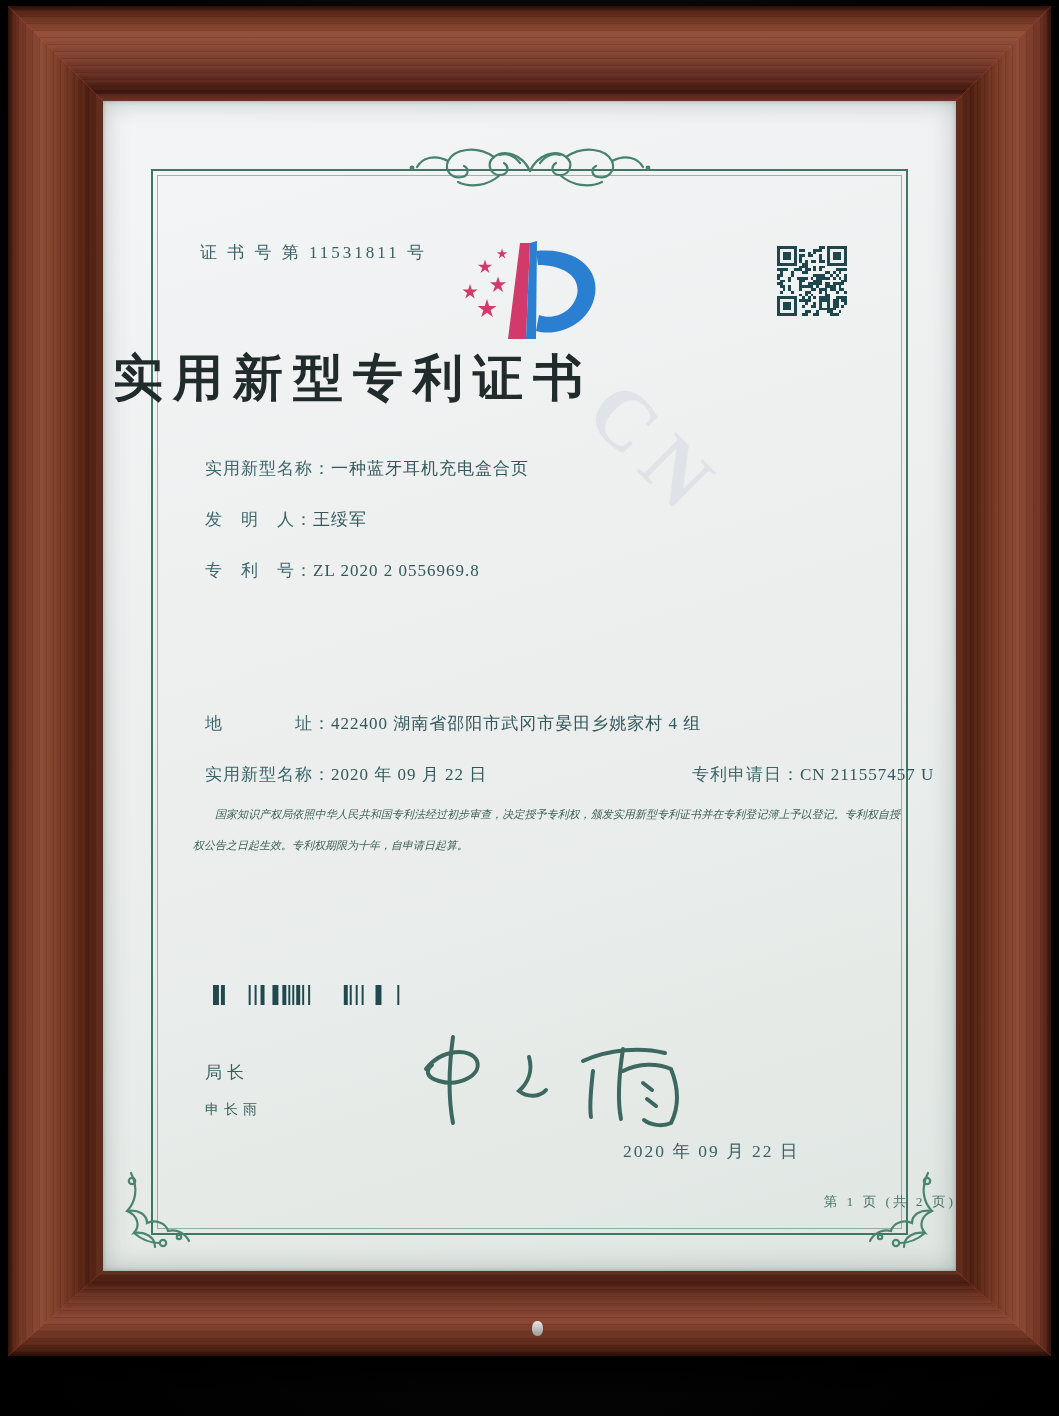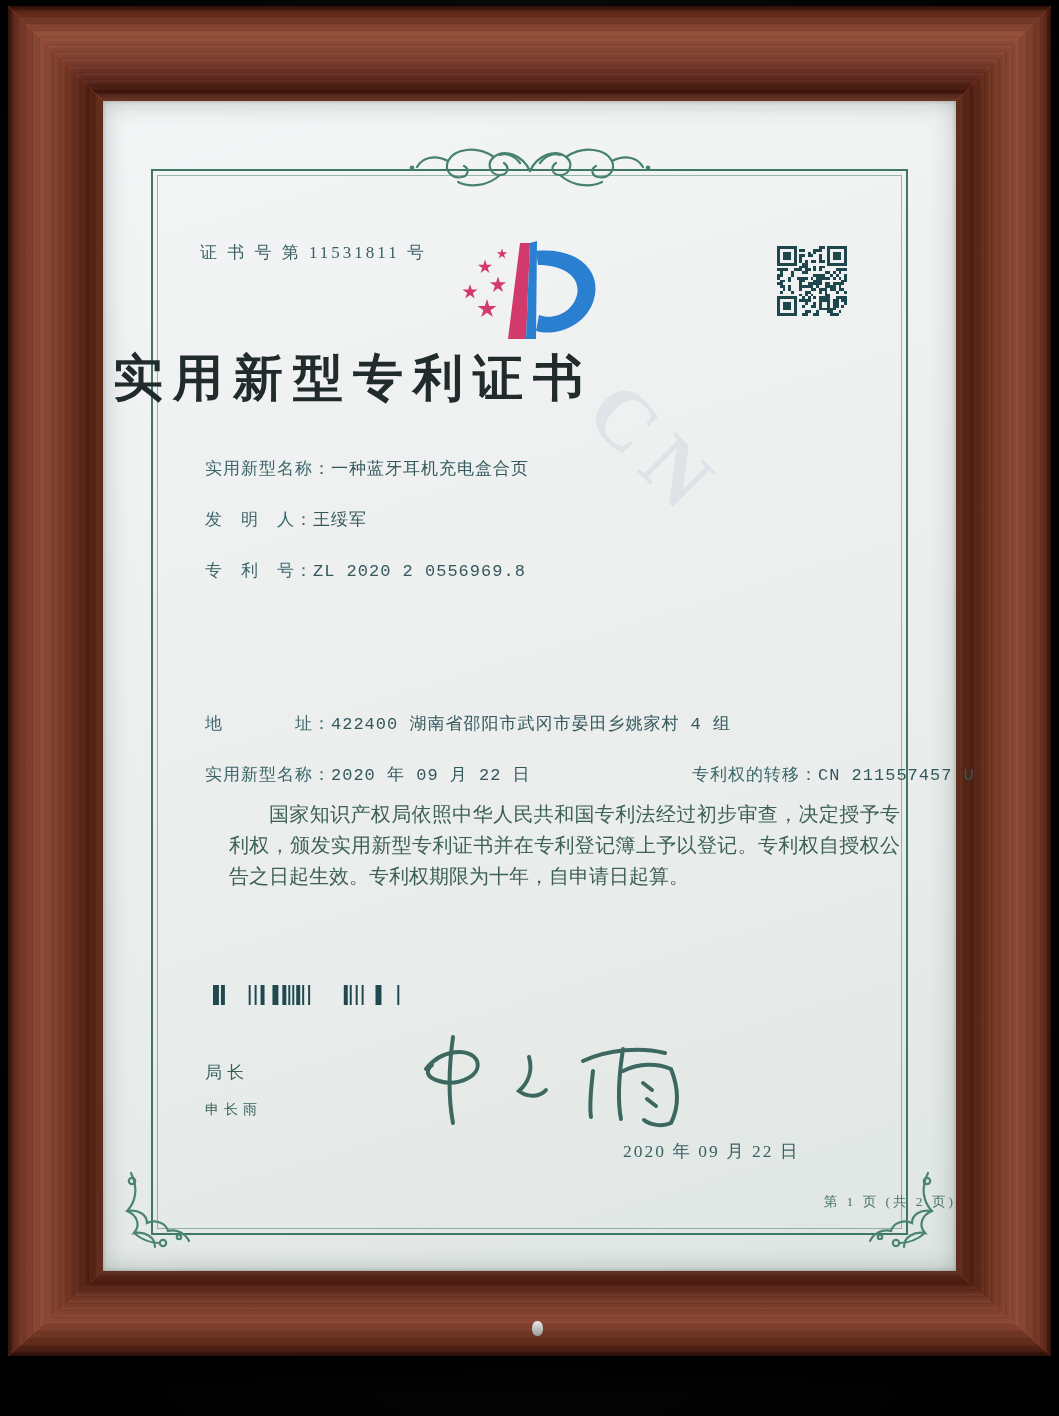--- a/index.html
+++ b/index.html
@@ -46,24 +46,24 @@
   
   .cert-no{position:absolute;left:97px;top:140px;font-size:17px;letter-spacing:3px;color:#3a6064;}
   .logo{position:absolute;left:337px;top:136px;}
   .qr{position:absolute;left:674px;top:145px;}
   .title{position:absolute;left:0;right:0;top:244px;
     font-size:50px;font-weight:700;color:#212b2c;letter-spacing:10px;text-indent:10px;}
   .watermark{position:absolute;left:478px;top:300px;font-size:84px;letter-spacing:14px;
     color:rgba(150,160,185,.16);transform:rotate(45deg);font-weight:700;pointer-events:none;}
   .field-row{position:absolute;left:102px;right:40px;font-size:17px;color:#3a6266;letter-spacing:1px;white-space:nowrap;}
   .flabel{color:#3c666a;}
-  .fvalue{color:#33585c;font-family:Liberation Mono, monospace;}
+  .fvalue{color:#33585c;}
   .grant{position:absolute;left:487px;top:0;}
-  .paras{position:absolute;left:90px;right:56px;top:698px;font-size:20px;line-height:31px;
-    color:#3c5f57;text-align:justify;margin-left:36px;}
+  .paras{position:absolute;left:90px;right:56px;top:698px;font-size:11px;line-height:31px;
+    color:#3c5f57;font-style:italic;text-align:justify;}
   .paras p{margin:0;text-indent:2em;}
   .barcode{position:absolute;left:110px;top:884px;}
   .signer-title{position:absolute;left:102px;top:960px;font-size:17px;letter-spacing:5px;color:#37605c;}
   .signer-name{position:absolute;left:102px;top:1000px;font-size:14px;letter-spacing:5px;color:#37605c;text-align:center;}
   .signature-svg{position:absolute;left:228px;top:930px;}
   .issue-date{position:absolute;left:520px;top:1038px;font-size:17.5px;letter-spacing:2px;color:#3a6064;}
   .page-info{position:absolute;left:0;right:0;top:1092px;text-align:right;font-size:13.5px;
     letter-spacing:3px;color:#4a7468;}
   .footer-note{position:absolute;left:0;right:0;top:1140px;text-align:center;font-size:13px;
     letter-spacing:7px;color:#5d8677;}
@@ -356,21 +356,21 @@
     </div>
     <div class="field-row" style="top:458px">
       <span class="flabel">专　利　号：</span><span class="fvalue">ZL 2020 2 0556969.8</span>
     </div>
     <div class="field-row" style="top:611px">
       <span class="flabel">地　　　　址：</span><span class="fvalue">422400 湖南省邵阳市武冈市晏田乡姚家村 4 组</span>
     </div>
     <div class="field-row" style="top:662px">
       <span class="flabel">实用新型名称：</span><span class="fvalue">2020 年 09 月 22 日</span>
       <span class="grant">
-        <span class="flabel">专利权的转移：</span><span class="fvalue">CN 211557457 U</span>
+        <span class="flabel">专利申请日：</span><span class="fvalue">CN 211557457 U</span>
       </span>
     </div>
 
     <div class="paras">
       <p>国家知识产权局依照中华人民共和国专利法经过初步审查，决定授予专利权，颁发实用新型专利证书并在专利登记簿上予以登记。专利权自授权公告之日起生效。专利权期限为十年，自申请日起算。</p>
     </div>
 
     <svg id="barcode-svg" class="barcode" width="218" height="20" viewBox="0 0 110 10" preserveAspectRatio="none">
         <rect x="0" y="0" width="3" height="10" fill="#20494f"></rect>
         <rect x="4" y="0" width="2" height="10" fill="#20494f"></rect>

